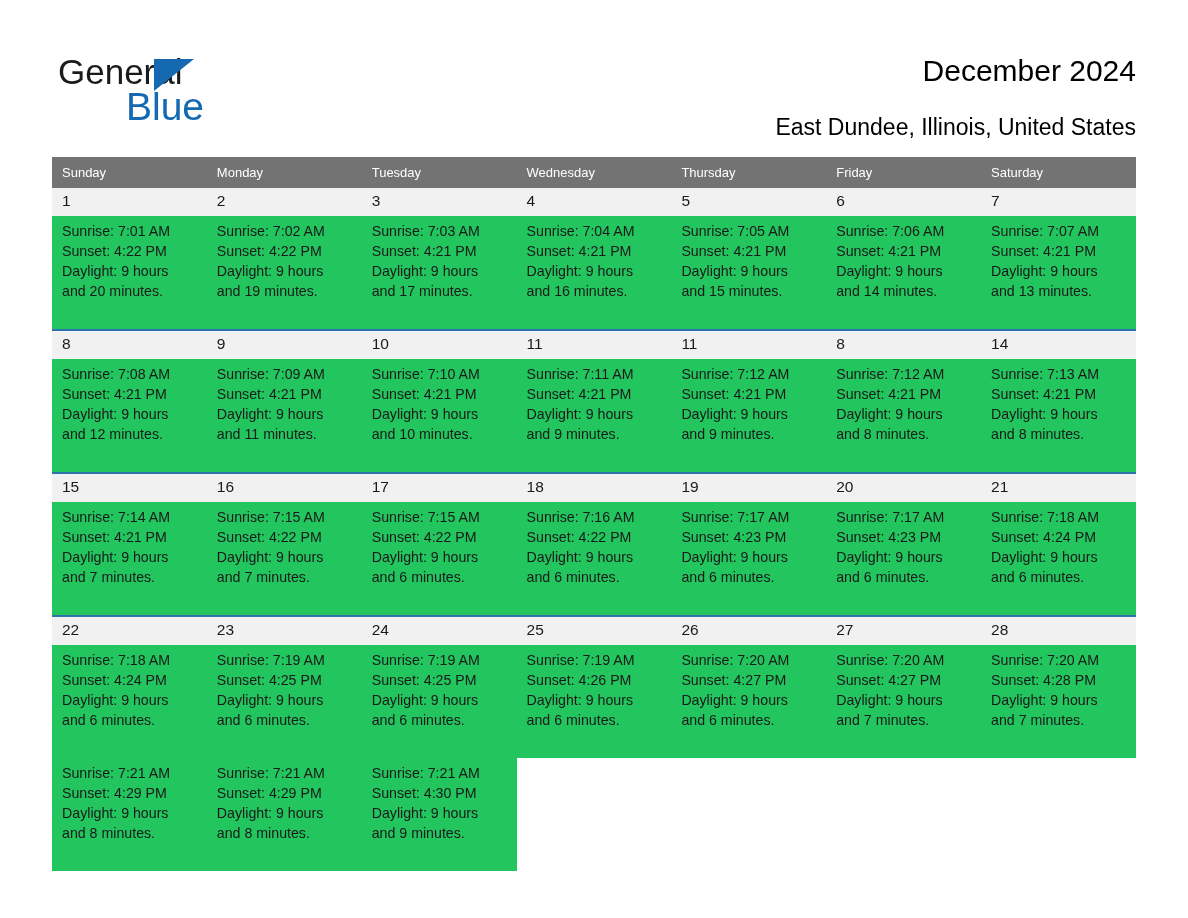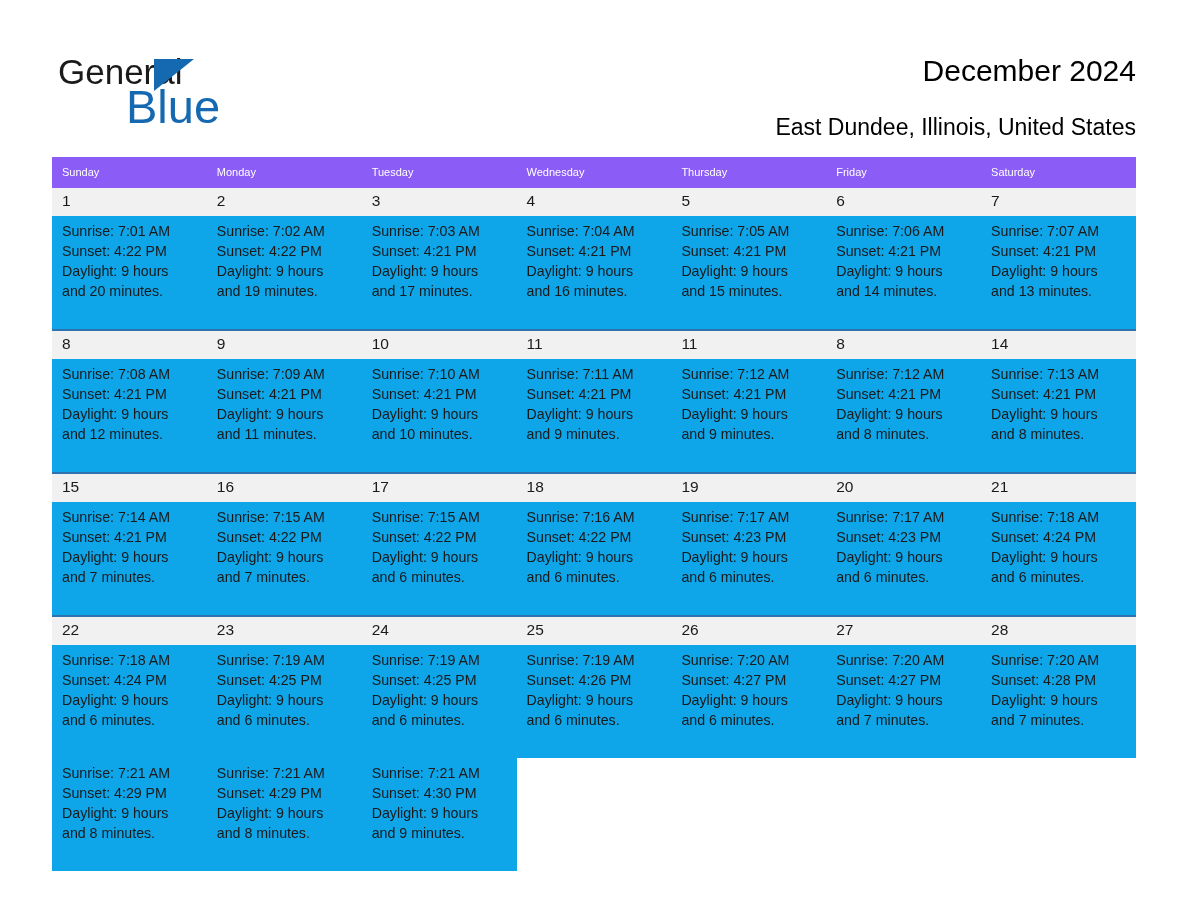--- a/index.html
+++ b/index.html
@@ -53,21 +53,21 @@
     top: 7px;
     width: 0;
     height: 0;
     border-top: 32px solid #1569b0;
     border-right: 40px solid transparent;
   }
   .logo-blue {
     position: absolute;
     left: 68px;
     top: 35px;
-    font-size: 47px;
+    font-size: 39px;
     color: #1569b0;
     font-family: "Liberation Sans", sans-serif;
     line-height: 40px;
     white-space: nowrap;
   }
   .title {
     position: absolute;
     right: 52px;
     top: 46px;
     font-size: 30px;
@@ -95,44 +95,44 @@
     width: 1084px;
   }
   table.cal {
     border-collapse: collapse;
     table-layout: fixed;
     width: 1084px;
   }
   table.cal col { width: 154.85px; }
 
   thead th {
-    background: #8b5cf6;
+    background: #737373;
     color: #ffffff;
-    font-size: 11px;
+    font-size: 13px;
     font-weight: normal;
     text-align: left;
     padding: 6px 0 7px 10px;
     height: 18px;
     vertical-align: middle;
   }
 
   tbody tr.week-dates td {
     background: #f1f1f1;
     font-size: 15.5px;
     color: #1a1a1a;
     text-align: left;
     padding: 4px 0 5px 10px;
     vertical-align: top;
     height: 19px;
   }
   tbody tr.week-dates.sep td {
     border-top: 2px solid #2e72b0;
   }
   tbody tr.week-body td {
-    background: #0ea5e9;
+    background: #22c55e;
     font-size: 14.2px;
     color: #1a1a1a;
     text-align: left;
     padding: 5px 8px 16px 10px;
     vertical-align: top;
     height: 92px;
     line-height: 20px;
   }
   tbody tr.week-body td .line {
     display: block;

